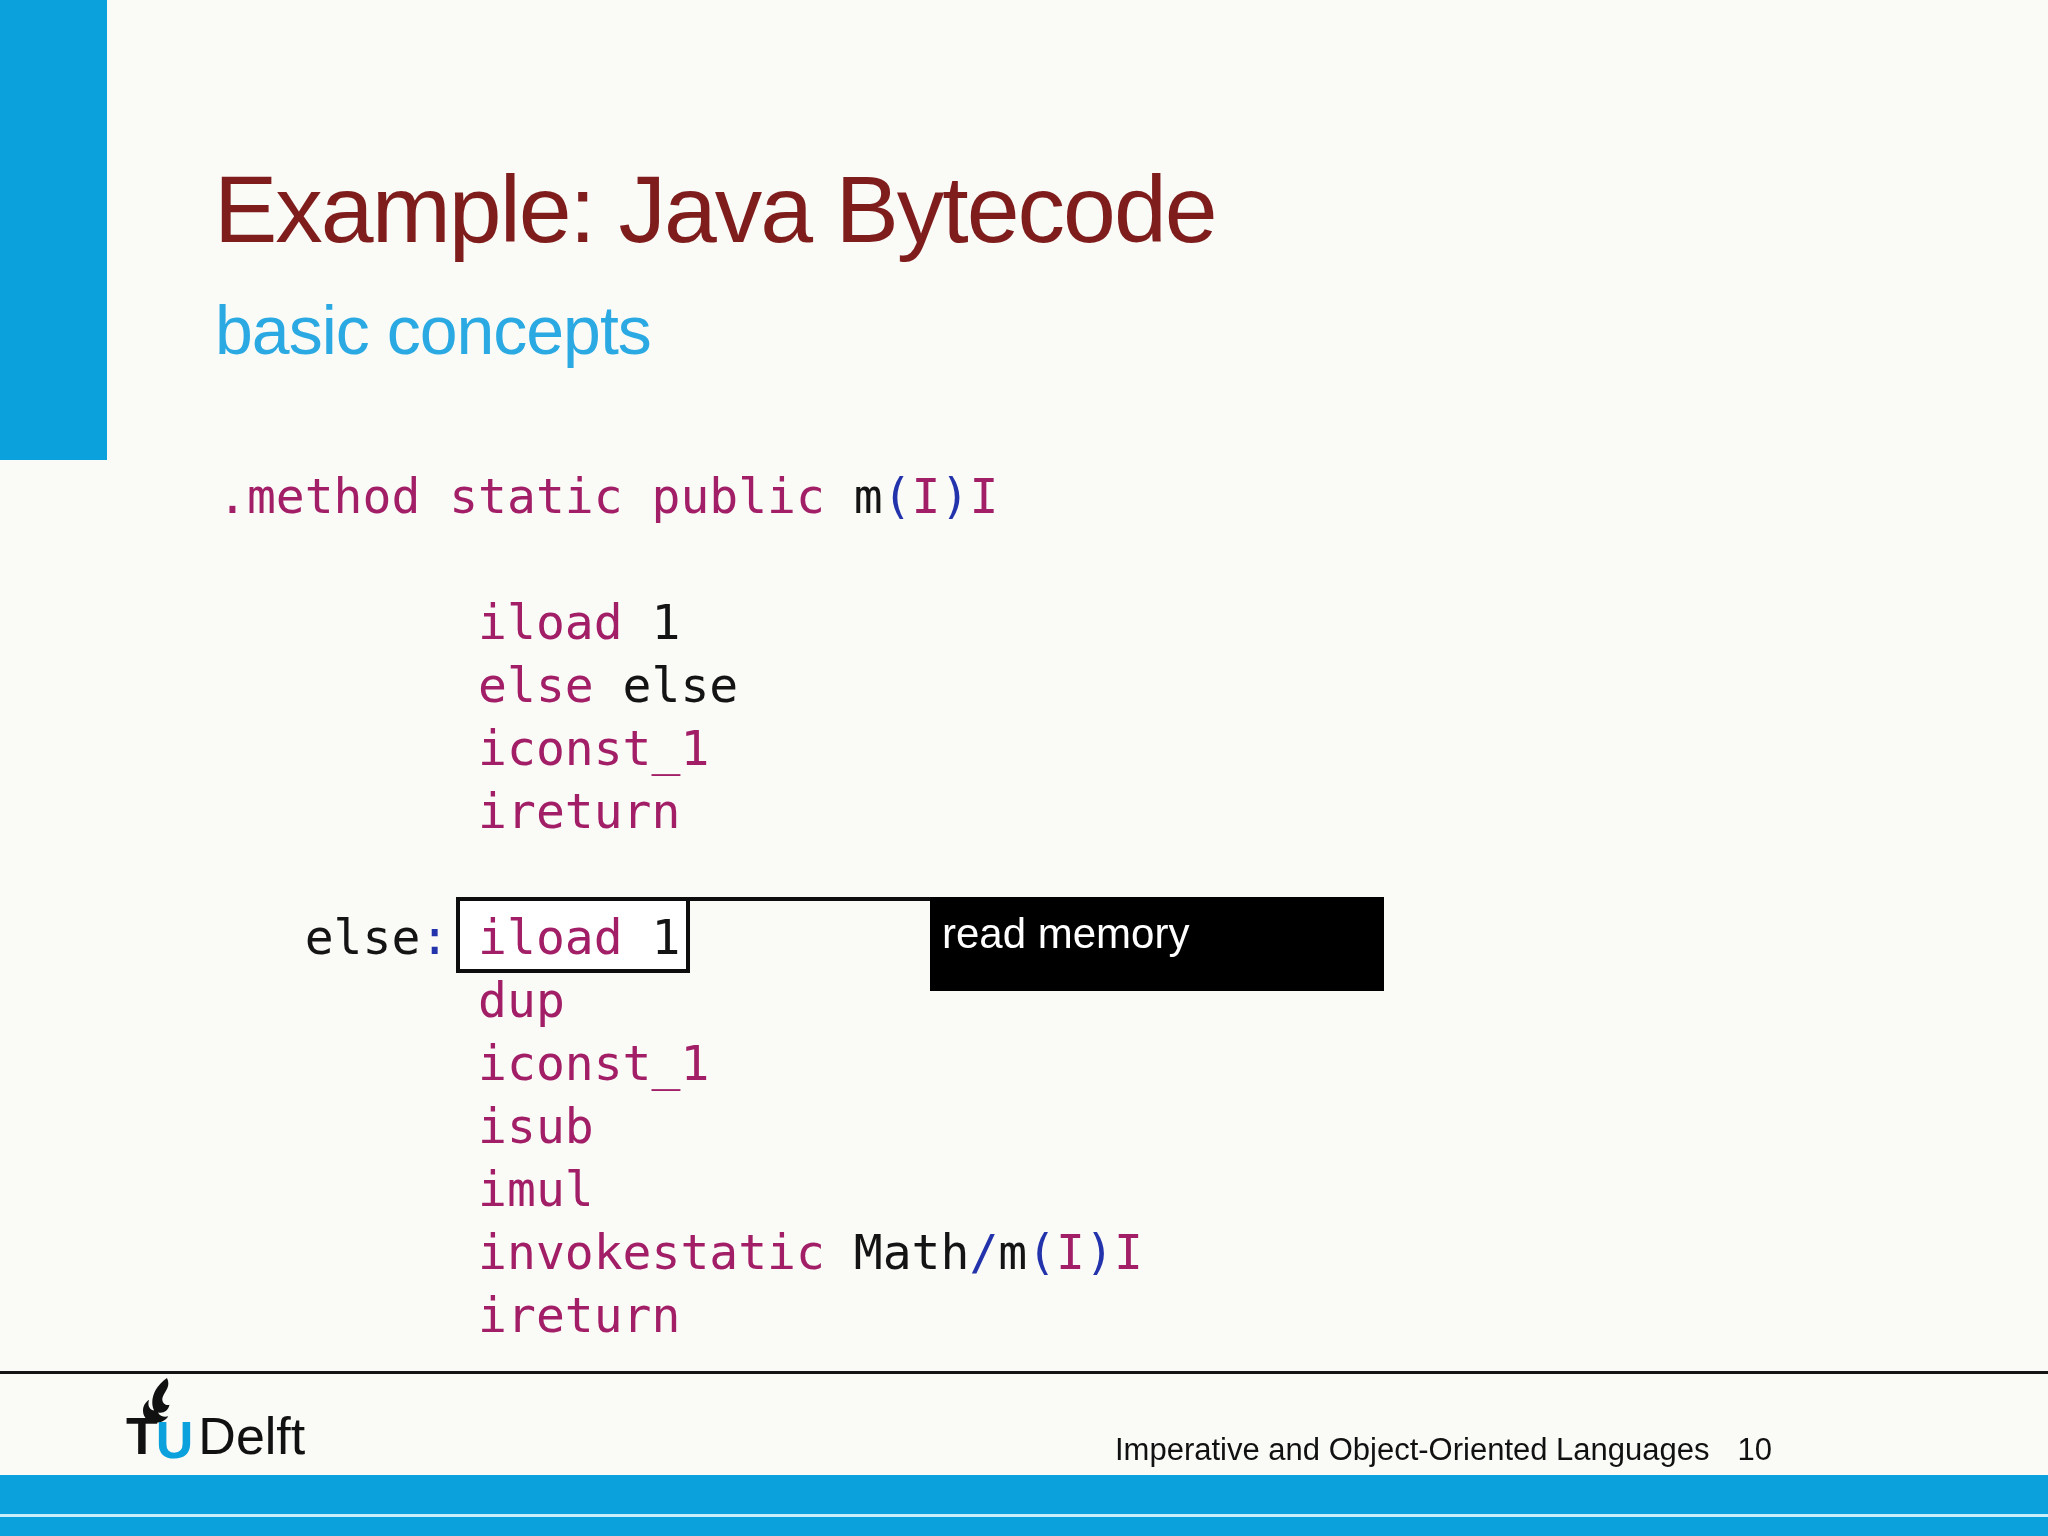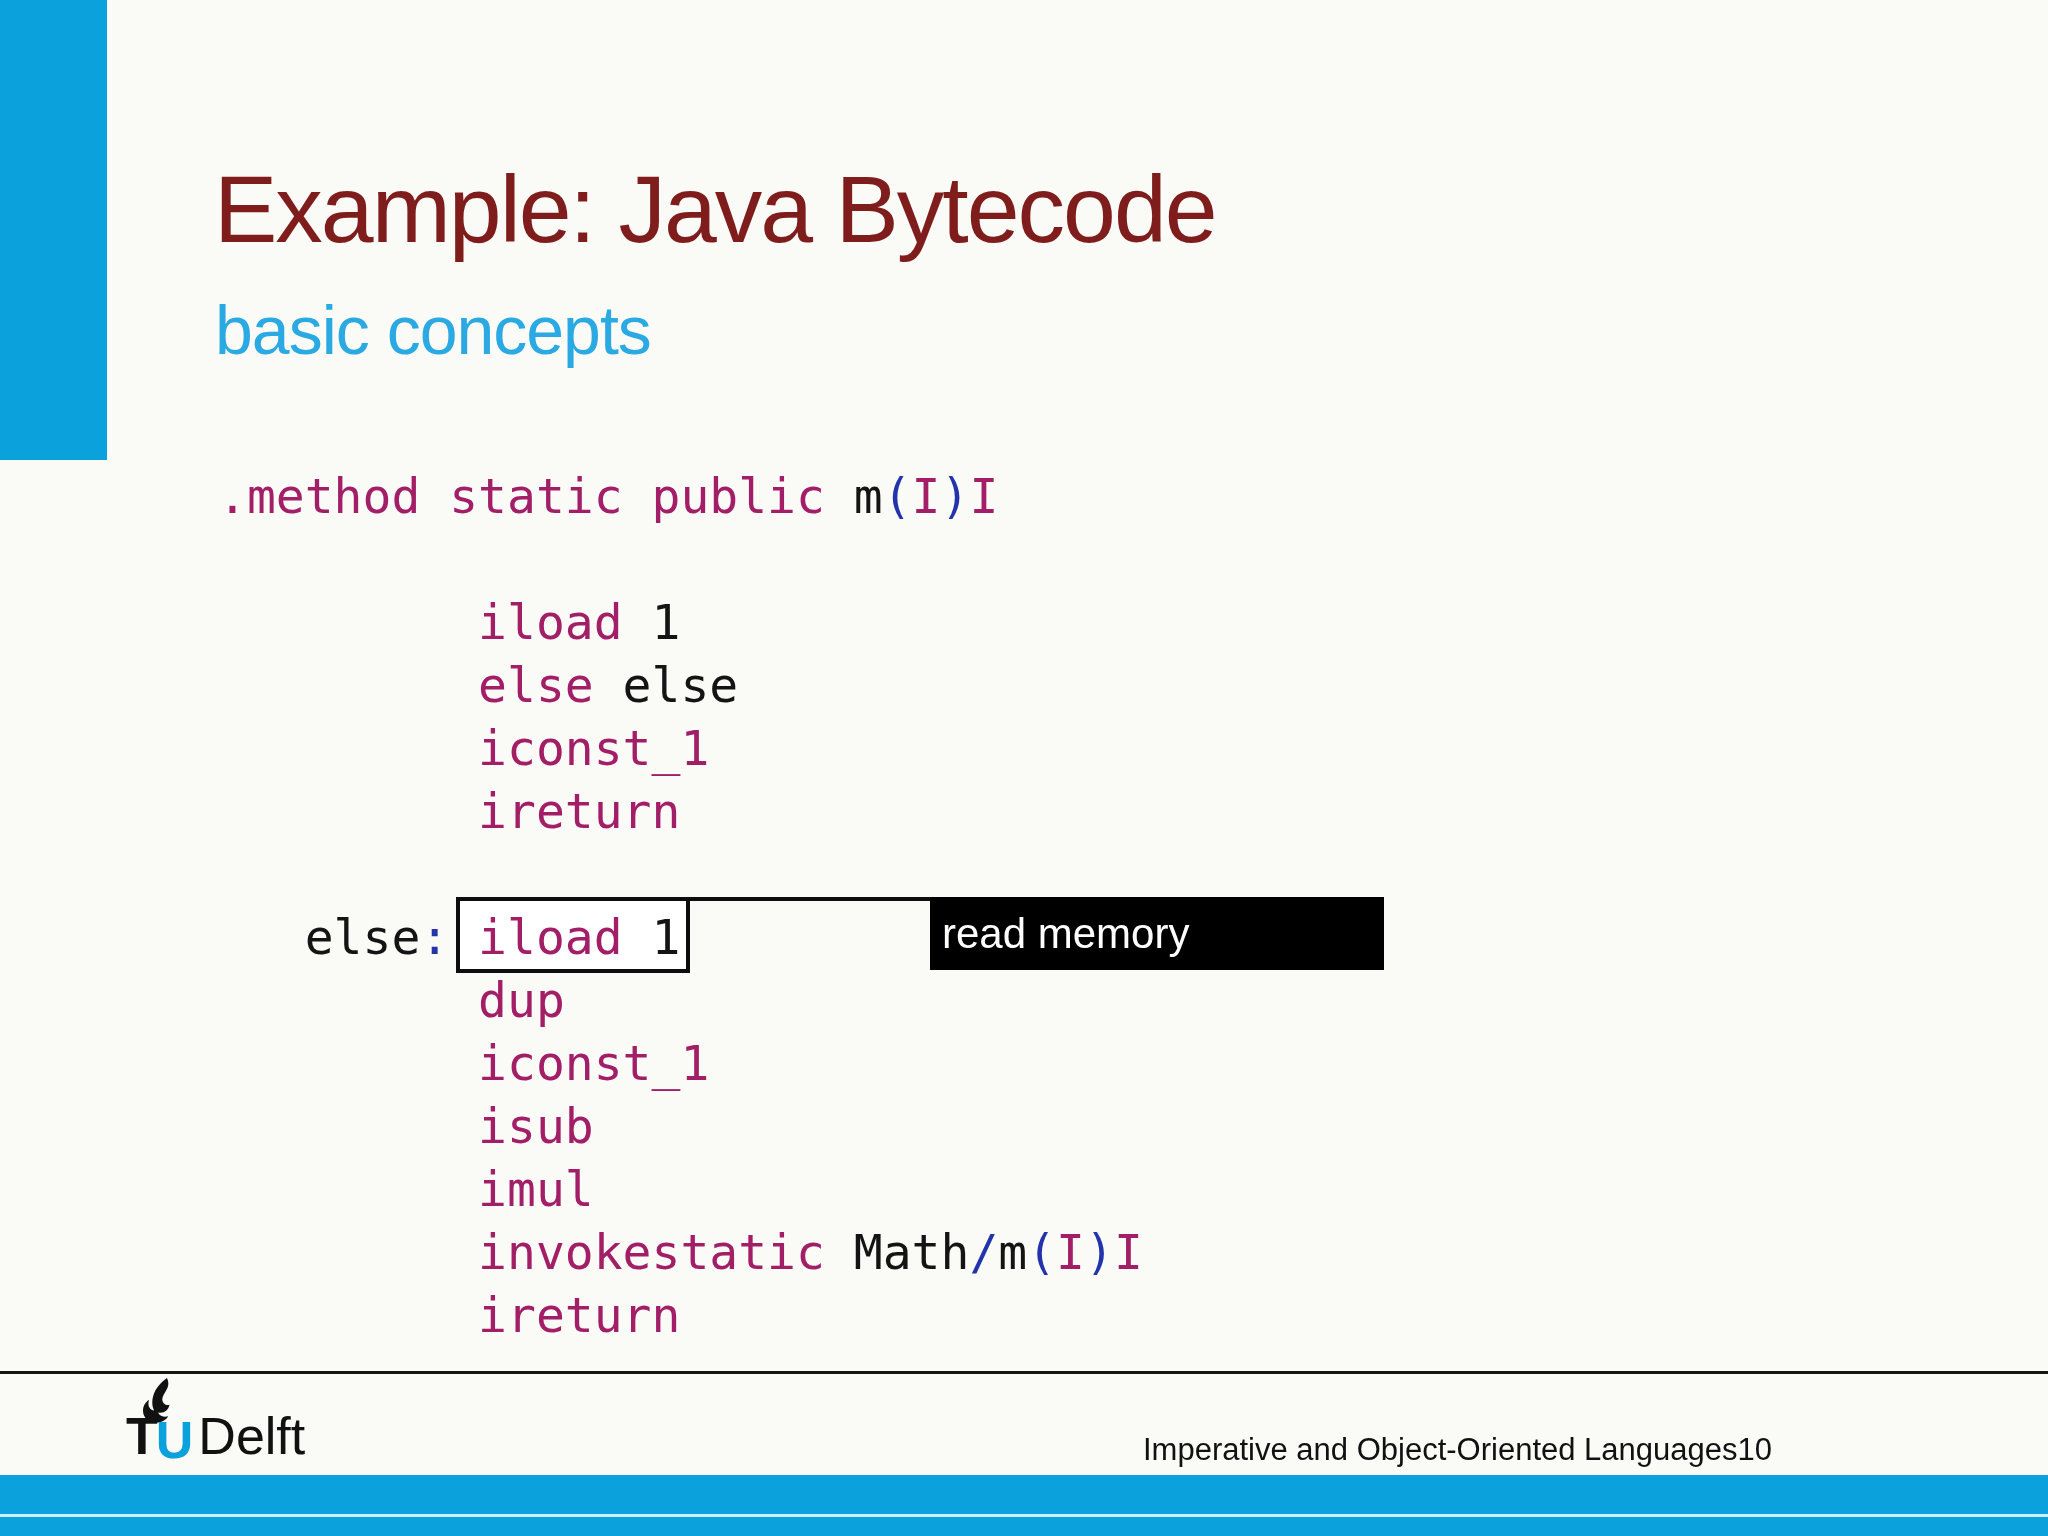--- a/index.html
+++ b/index.html
@@ -36,40 +36,40 @@
   .tok-plain{color:var(--code-plain,#141414);}
   .highlight-box{
     position:absolute;left:456px;top:897px;width:234px;height:76px;
     border:4px solid #0d0d0d;background:#ffffff;box-sizing:border-box;
   }
   .callout-line{
     position:absolute;left:690px;top:897px;width:240px;height:4px;
     background:#0d0d0d;
   }
   .callout{
-    position:absolute;left:930px;top:897px;width:454px;height:73px;
+    position:absolute;left:930px;top:897px;width:454px;height:94px;
     background:var(--callout-bg,#000000);
     color:var(--callout-text,#ffffff);
     font-size:42px;line-height:73px;padding-left:12px;box-sizing:border-box;
     white-space:nowrap;
   }
   .footer-divider{
     position:absolute;left:0;top:1371px;width:2048px;height:3px;background:#151515;
   }
   .logo{
     position:absolute;left:126px;top:1408px;
     font-size:52px;line-height:56px;white-space:nowrap;
   }
   .logo .t{font-weight:700;color:#111;letter-spacing:-2px;}
   .logo .u{font-weight:700;color:var(--accent-cyan,#0ba1dc);display:inline-block;transform:translateY(4px);}
   .logo .delft{font-weight:400;color:#111;margin-left:5px;}
   .flame{position:absolute;left:136px;top:1378px;width:44px;height:46px;}
   .footer-text{
     position:absolute;right:276px;top:1432px;
-    display:flex;align-items:baseline;
+    display:flex;gap:28px;align-items:baseline;
     font-size:31px;line-height:36px;color:#111;white-space:nowrap;
   }
   .bottom-bar{
     position:absolute;left:0;top:1475px;width:2048px;height:61px;
     background:var(--accent-cyan,#0ba1dc);
   }
   .bottom-bar .light-line{
     position:absolute;left:0;top:39px;width:100%;height:3px;background:#c9effa;
   }
 </style>

